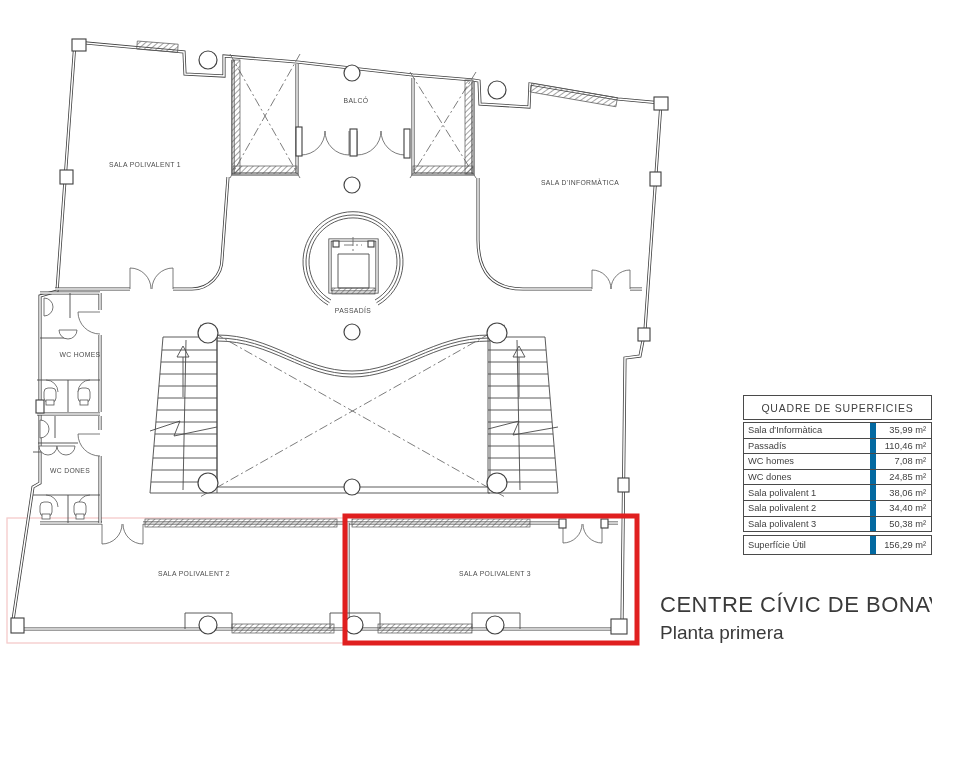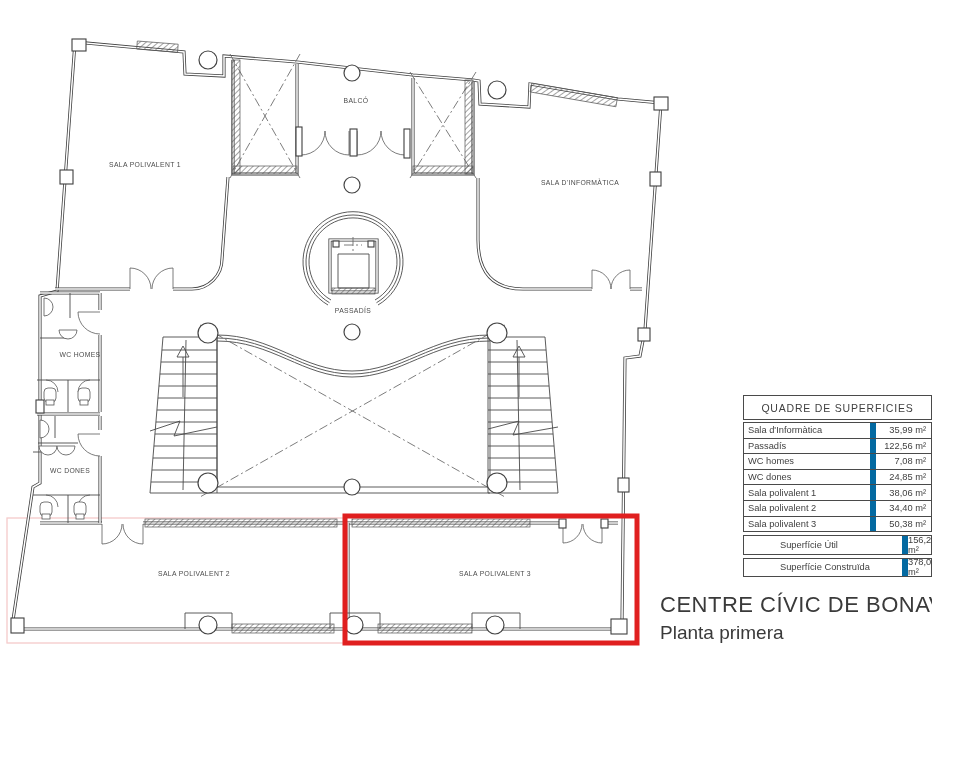--- a/index.html
+++ b/index.html
@@ -23,21 +23,21 @@
   #areas-table{position:absolute;left:743px;top:395px;width:189px;color:#3f3f3f;}
   #areas-table .hd{border:1px solid #4a4a4a;height:23px;display:flex;align-items:center;justify-content:center;
       font-size:10.5px;letter-spacing:0.8px;}
   #areas-table .rows{border:1px solid #4a4a4a;margin-top:2px;}
   #areas-table .row{display:flex;height:14.6px;border-bottom:1px solid #4a4a4a;font-size:9.3px;}
   #areas-table .rows .row:last-child{border-bottom:none;}
   #areas-table .row .lb{flex:0 0 122px;display:flex;align-items:center;padding-left:4px;}
   #areas-table .row .vl{flex:1;border-left:6px solid #0369a1;display:flex;align-items:center;
       justify-content:flex-end;padding-right:5px;}
   #areas-table .sumbox{border:1px solid #4a4a4a;margin-top:3px;}
-  #areas-table .sumbox .row{height:17.5px;border-bottom:none;margin-left:32px;}
+  #areas-table .sumbox .row{height:17.5px;border-bottom:none;}
 
   
   #title-block{position:absolute;left:660px;top:592px;color:#3a3a3a;}
   #title-block .l1{font-size:22px;letter-spacing:0.5px;white-space:nowrap;}
   #title-block .l2{font-size:19px;margin-top:4px;}
 </style>
 </head>
 <body>
 
 <div id="stage">
@@ -222,21 +222,21 @@
 
   <div id="areas-table">
     <div class="hd">QUADRE DE SUPERFICIES</div>
     <div class="rows">
       <div class="row">
         <span class="lb">Sala d'Informàtica</span>
         <span class="vl">35,99 m²</span>
       </div>
       <div class="row">
         <span class="lb">Passadís</span>
-        <span class="vl">122,56 m²</span>
+        <span class="vl">110,46 m²</span>
       </div>
       <div class="row">
         <span class="lb">WC homes</span>
         <span class="vl">7,08 m²</span>
       </div>
       <div class="row">
         <span class="lb">WC dones</span>
         <span class="vl">24,85 m²</span>
       </div>
       <div class="row">
@@ -249,26 +249,20 @@
       </div>
       <div class="row">
         <span class="lb">Sala polivalent 3</span>
         <span class="vl">50,38 m²</span>
       </div>
     </div>
     <div class="sumbox">
       <div class="row">
         <span class="lb">Superfície Útil</span>
         <span class="vl">156,29 m²</span>
-      </div>
-    </div>
-    <div class="sumbox">
-      <div class="row">
-        <span class="lb">Superfície Construïda</span>
-        <span class="vl">378,02 m²</span>
       </div>
     </div>
   </div>
 
   <div id="title-block">
     <div class="l1">CENTRE CÍVIC DE BONAVISTA</div>
     <div class="l2">Planta primera</div>
   </div>
 
 </div>

